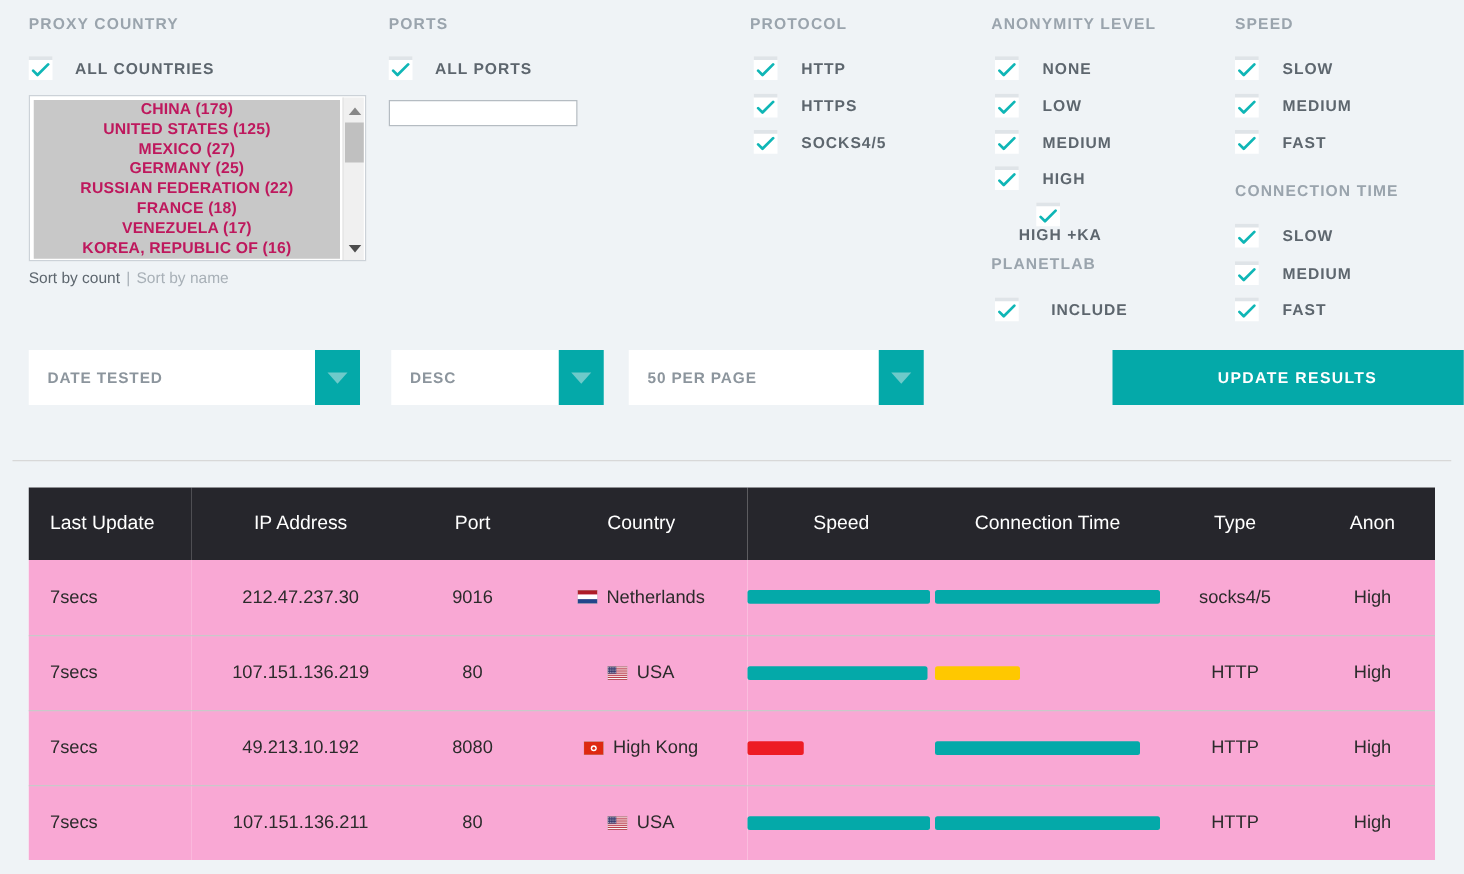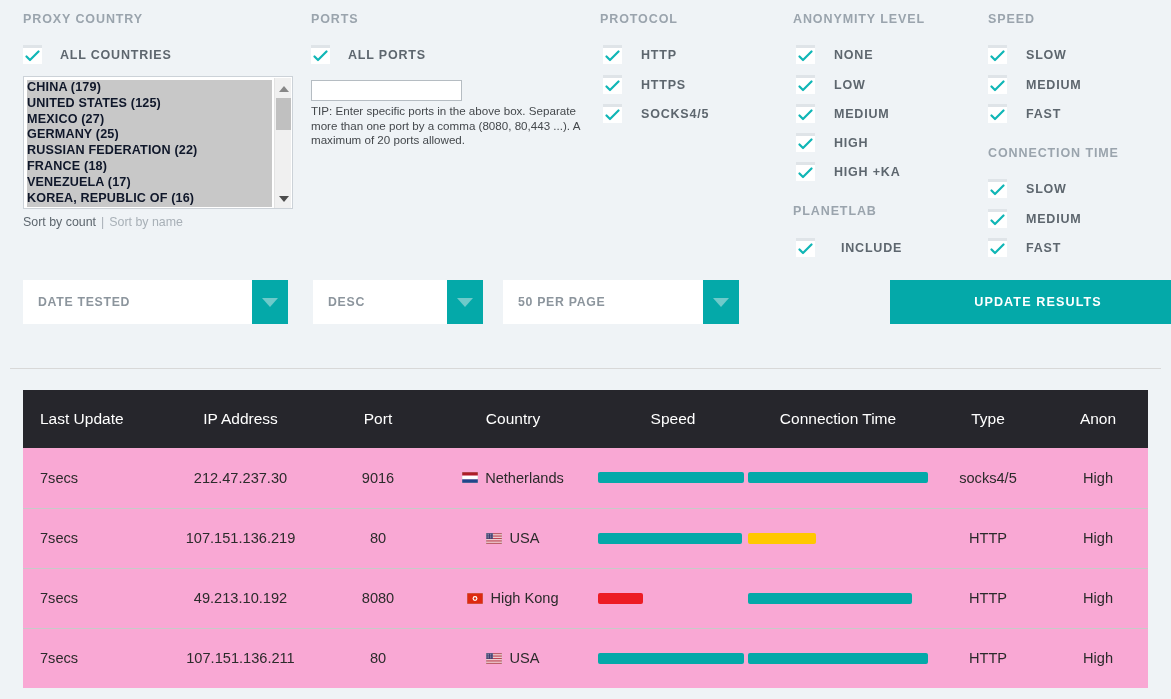--- a/index.html
+++ b/index.html
@@ -63,25 +63,26 @@
   #country-list-inner {
     position: absolute;
     left: 3px; top: 3px;
     width: 245px; height: 127px;
     background: #c8c8c8;
     overflow: hidden;
   }
   .country-item {
     font-size: 12.6px;
     font-weight: bold;
-    color: #0f172a;
+    color: #be185d;
     letter-spacing: 0.15px;
     line-height: 15.8px;
     padding-left: 0;
     white-space: nowrap;
+    text-align: center;
   }
   .country-item .cnt { font-weight: bold; }
   #country-scrollbar {
     position: absolute;
     right: 1px; top: 1px;
     width: 17px; height: 131px;
     background: #f0f0f0;
     border-left: 1px solid #e3e3e3;
   }
   .sb-arrow {
@@ -281,21 +282,20 @@
   <div class="cb-row" style="left:311px;top:45px;">
     <span class="cbox">
       <svg width="15" height="15" viewBox="0 0 15 15">
           <path d="M1.5 7.5 L5 11 L13.5 2.5" stroke="#0fb6b6" stroke-width="2.2" fill="none" stroke-linecap="round" stroke-linejoin="round"></path>
         </svg>
     </span>
     <span class="cb-label" style="margin-left:18px;">ALL PORTS</span>
   </div>
 
   <input id="ports-input" type="text" value="" placeholder="" style="">
-  <div id="ports-tip">TIP: Enter specific ports in the above box. Separate more than one port by a comma (8080, 80,443 ...). A maximum of 20 ports allowed.</div>
 
   <div class="col-title" style="position:absolute;left:600px;top:12px;">PROTOCOL</div>
   <div class="cb-row" style="left:603px;top:45px;">
     <span class="cbox">
         <svg width="15" height="15" viewBox="0 0 15 15">
           <path d="M1.5 7.5 L5 11 L13.5 2.5" stroke="#0fb6b6" stroke-width="2.2" fill="none" stroke-linecap="round" stroke-linejoin="round"></path>
         </svg>
       </span>
     <span class="cb-label" style="margin-left:19px;">HTTP</span>
   </div>
@@ -342,21 +342,21 @@
     <span class="cb-label" style="margin-left:19px;">MEDIUM</span>
   </div>
   <div class="cb-row" style="left:796px;top:133px;">
     <span class="cbox">
         <svg width="15" height="15" viewBox="0 0 15 15">
           <path d="M1.5 7.5 L5 11 L13.5 2.5" stroke="#0fb6b6" stroke-width="2.2" fill="none" stroke-linecap="round" stroke-linejoin="round"></path>
         </svg>
       </span>
     <span class="cb-label" style="margin-left:19px;">HIGH</span>
   </div>
-  <div class="cb-row" style="left:796px;top:162px;">
+  <div class="cb-row" style="left:796px;top:162px;flex-direction:column;">
     <span class="cbox">
         <svg width="15" height="15" viewBox="0 0 15 15">
           <path d="M1.5 7.5 L5 11 L13.5 2.5" stroke="#0fb6b6" stroke-width="2.2" fill="none" stroke-linecap="round" stroke-linejoin="round"></path>
         </svg>
       </span>
     <span class="cb-label" style="margin-left:19px;">HIGH +KA</span>
   </div>
 
   <div class="col-title" style="position:absolute;left:793px;top:204px;">PLANETLAB</div>
   <div class="cb-row" style="left:796px;top:238px;">

